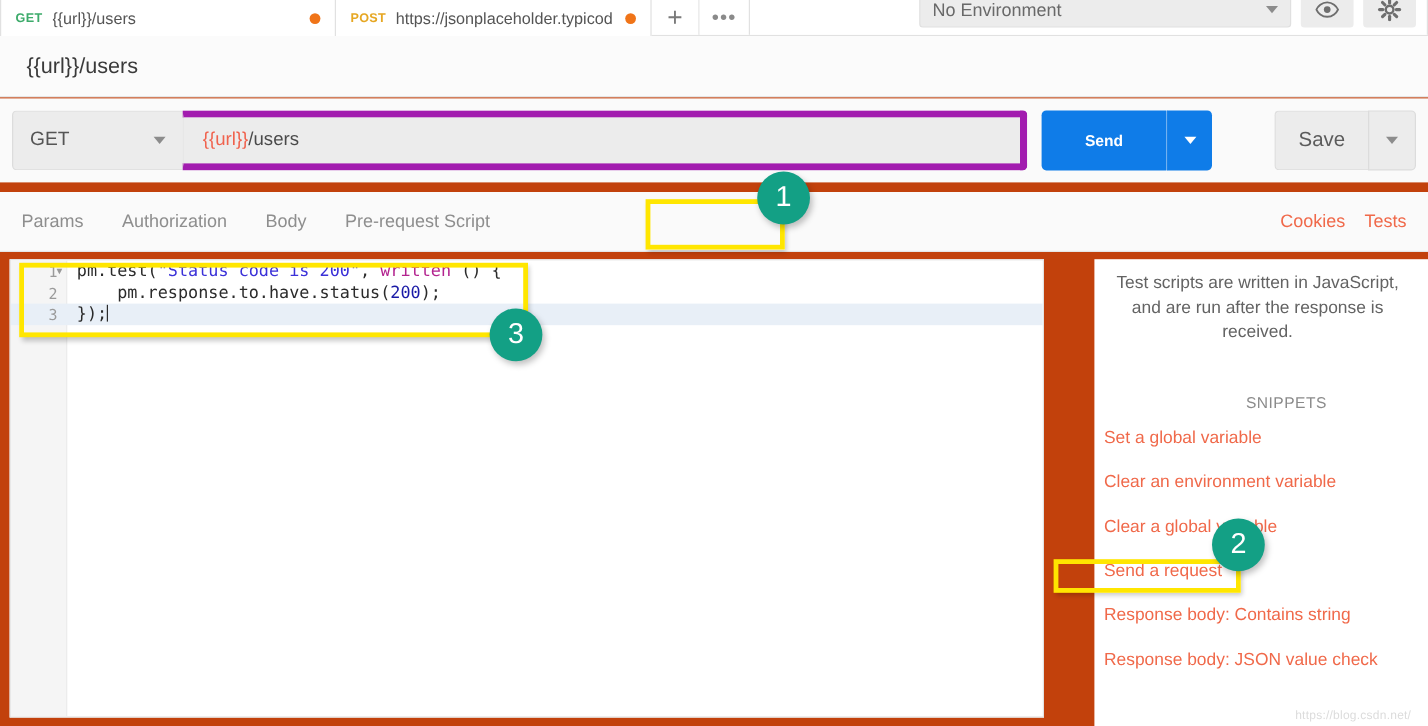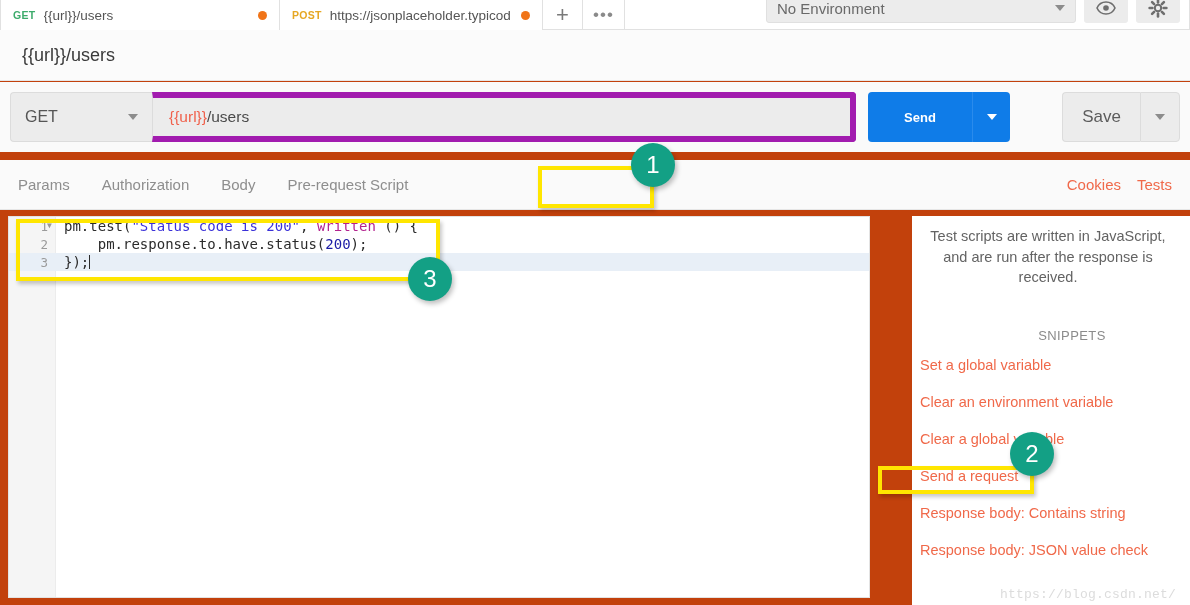--- a/index.html
+++ b/index.html
@@ -235,22 +235,22 @@
   }
   .num-badge {
     position: absolute; width: 44px; height: 44px; border-radius: 50%;
     background: #13a085; color: #fff;
     display: flex; align-items: center; justify-content: center;
     font-size: 24px; font-family: "Liberation Sans", sans-serif;
     box-shadow: 2px 3px 5px rgba(0,0,0,.25);
   }
   .watermark {
     position: absolute; right: 14px; bottom: 3px;
-    font-size: 13px; color: #dcdcdc; letter-spacing: .2px;
-    font-family: Liberation Mono, monospace;
+    font-size: 10px; color: #dcdcdc; letter-spacing: .2px;
+    font-family: Liberation Sans, sans-serif;
     padding-left: 19px;
   }
 </style>
 </head>
 <body>
 
 <div id="app">
 
   <div class="tabstrip">
 

